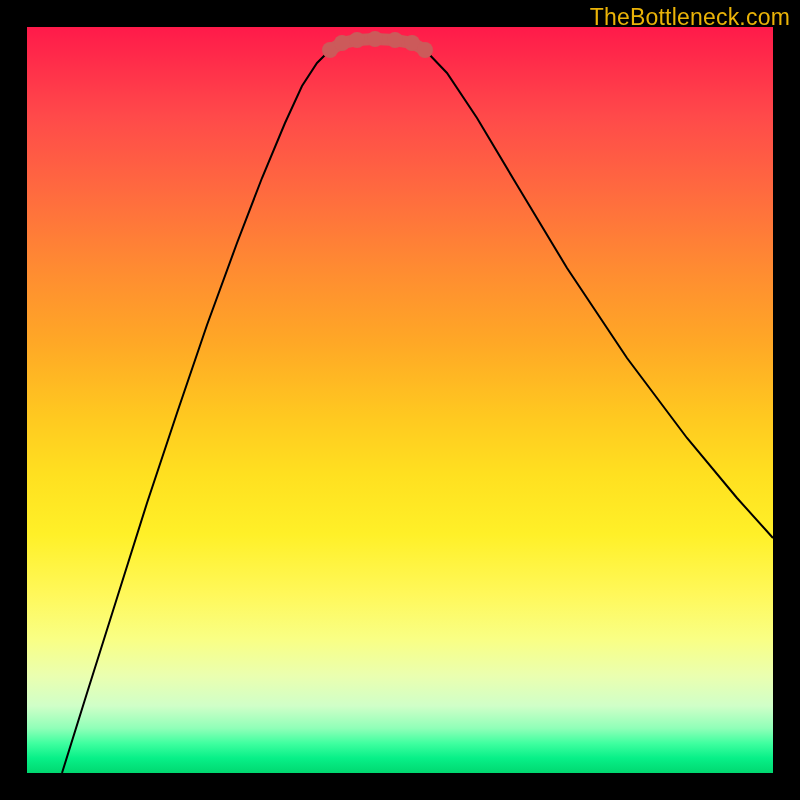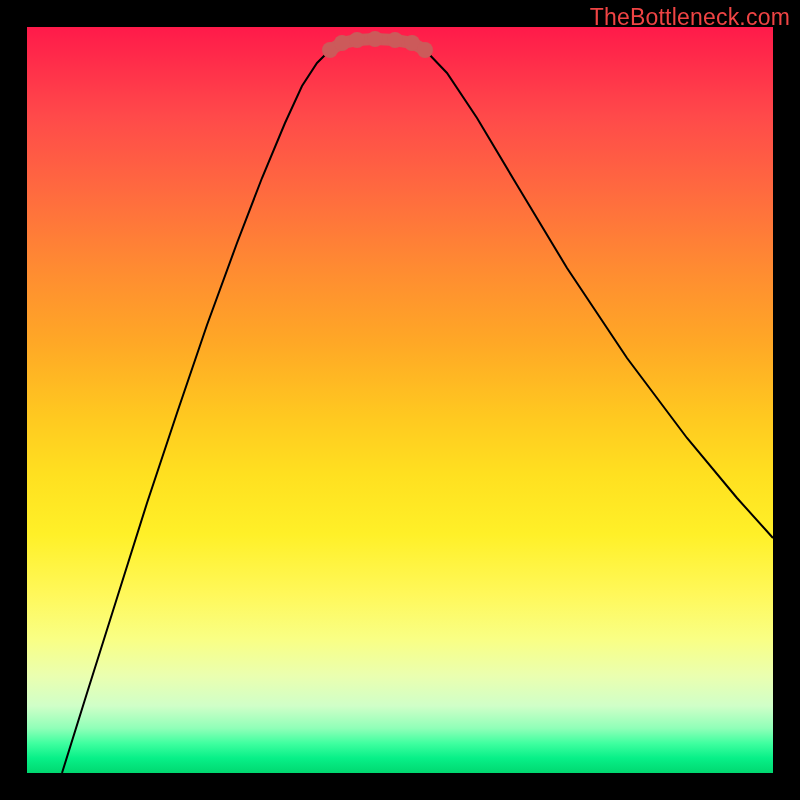--- a/index.html
+++ b/index.html
@@ -34,21 +34,21 @@
       #90ffb8 94%,
       #40ffa0 96%,
       #08f088 98%,
       #00d870 100%
     );
   }
   .watermark {
     position: absolute;
     top: 4px;
     right: 10px;
-    color: #ef4444;
+    color: #eab308;
     font-size: 23px;
     font-weight: 500;
     letter-spacing: 0.2px;
   }
   svg.plot {
     position: absolute;
     left: 27px;
     top: 27px;
     width: 746px;
     height: 746px;

